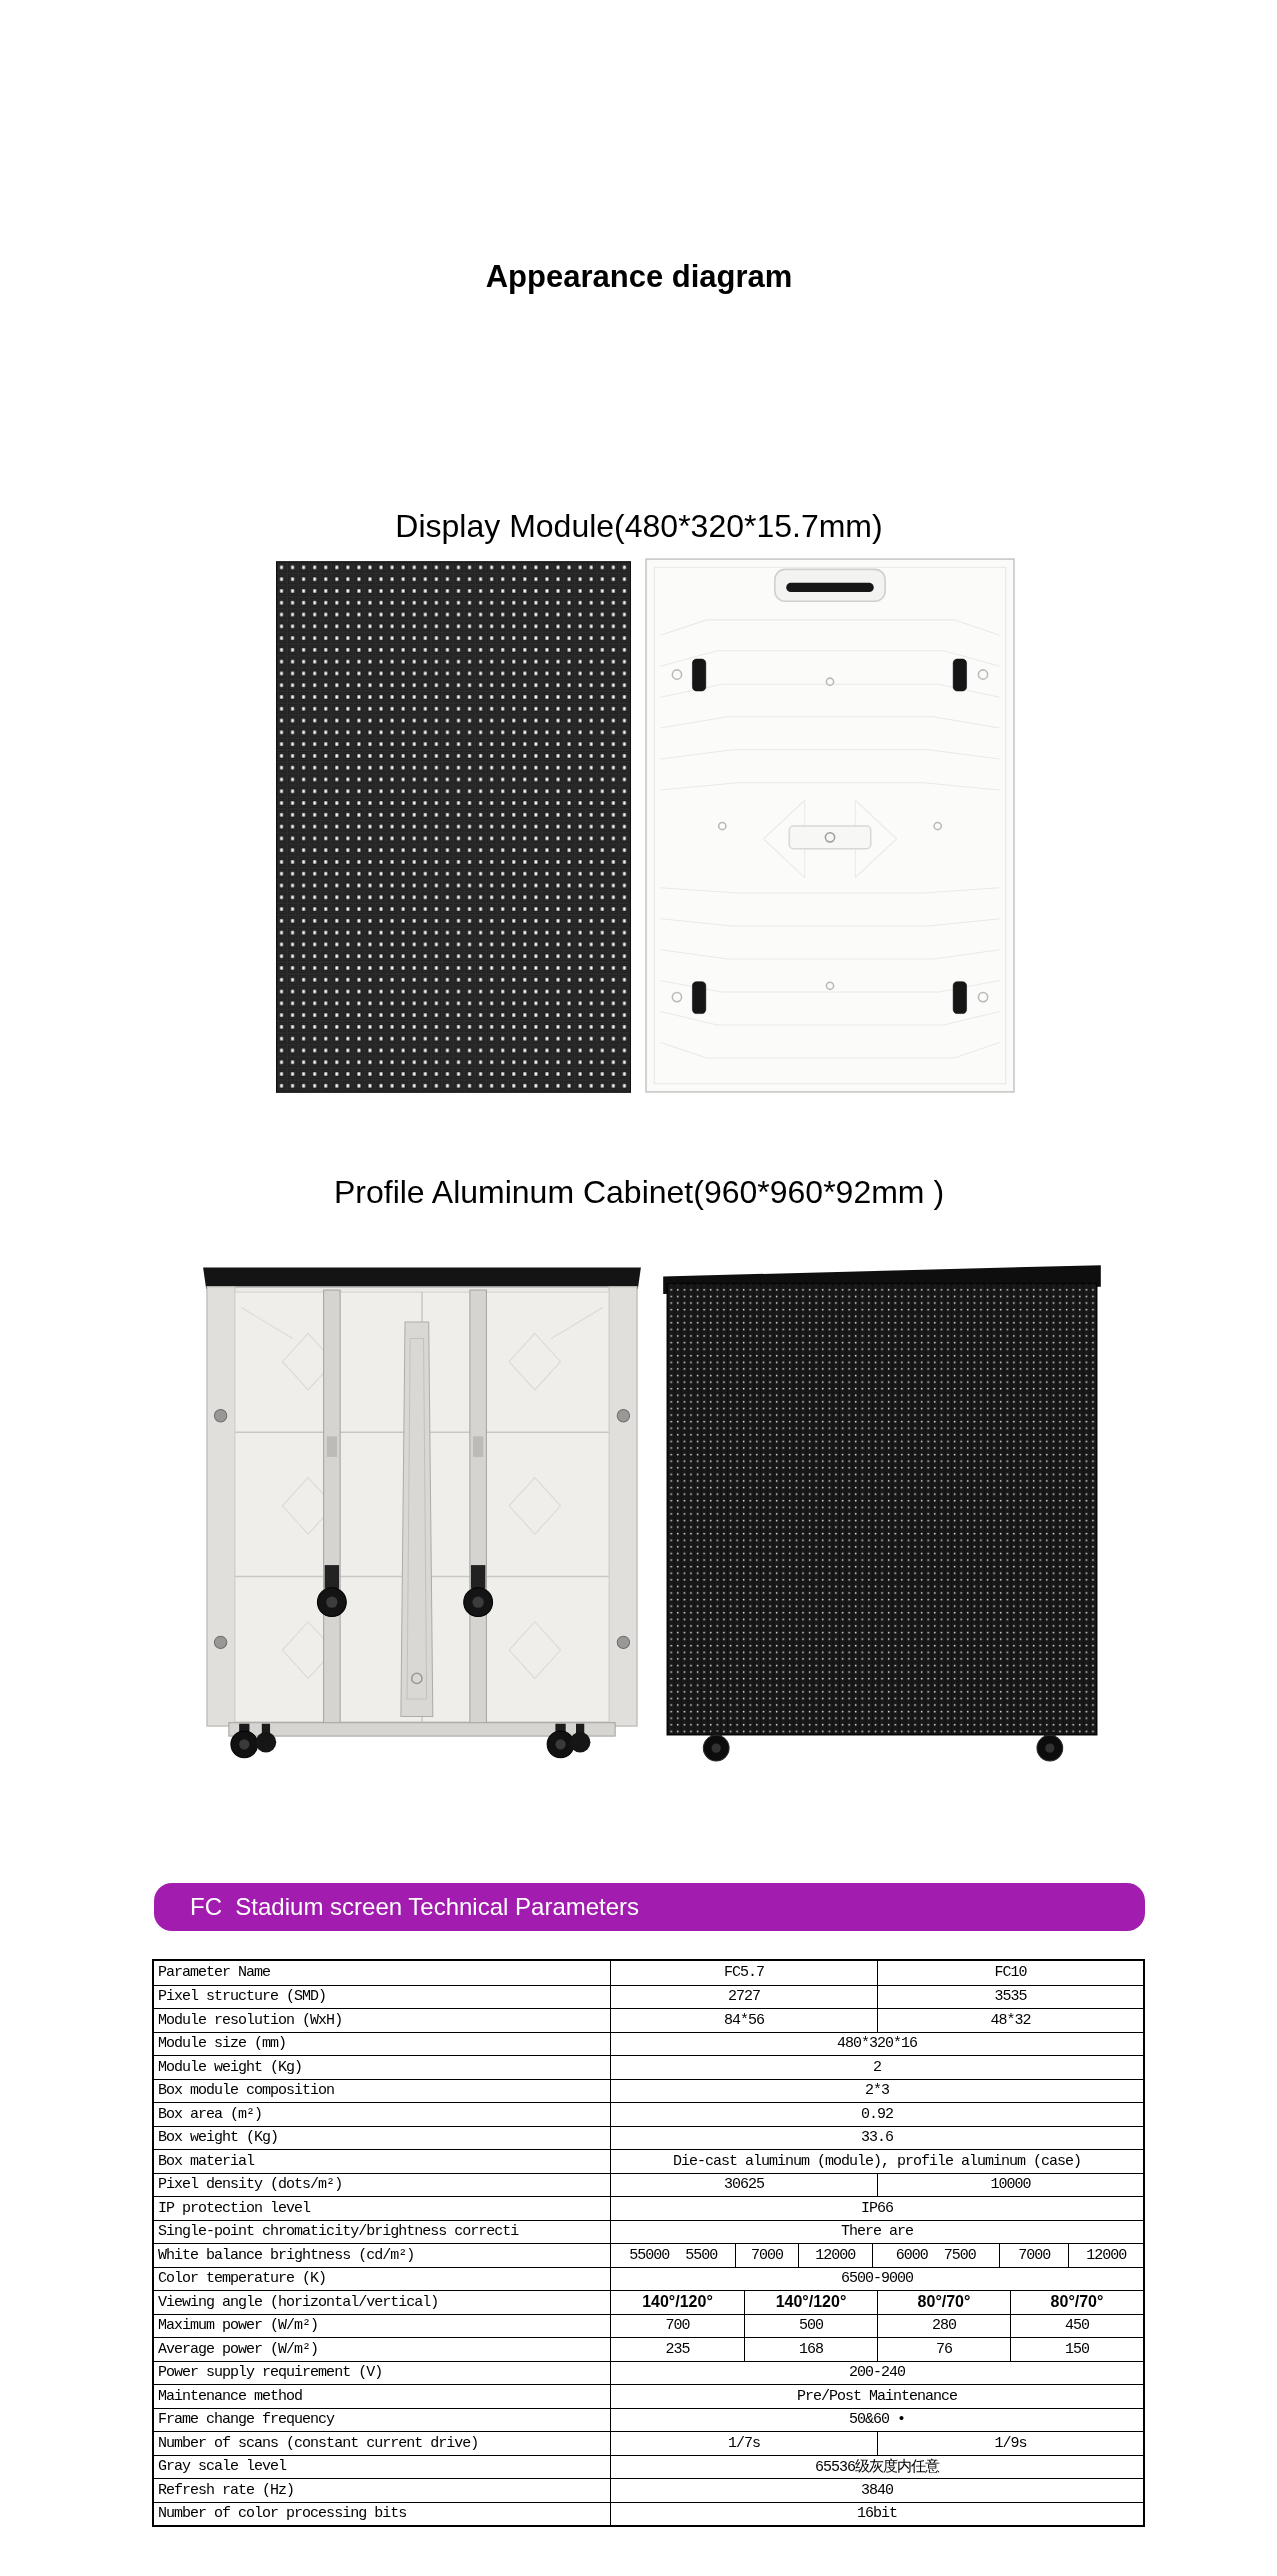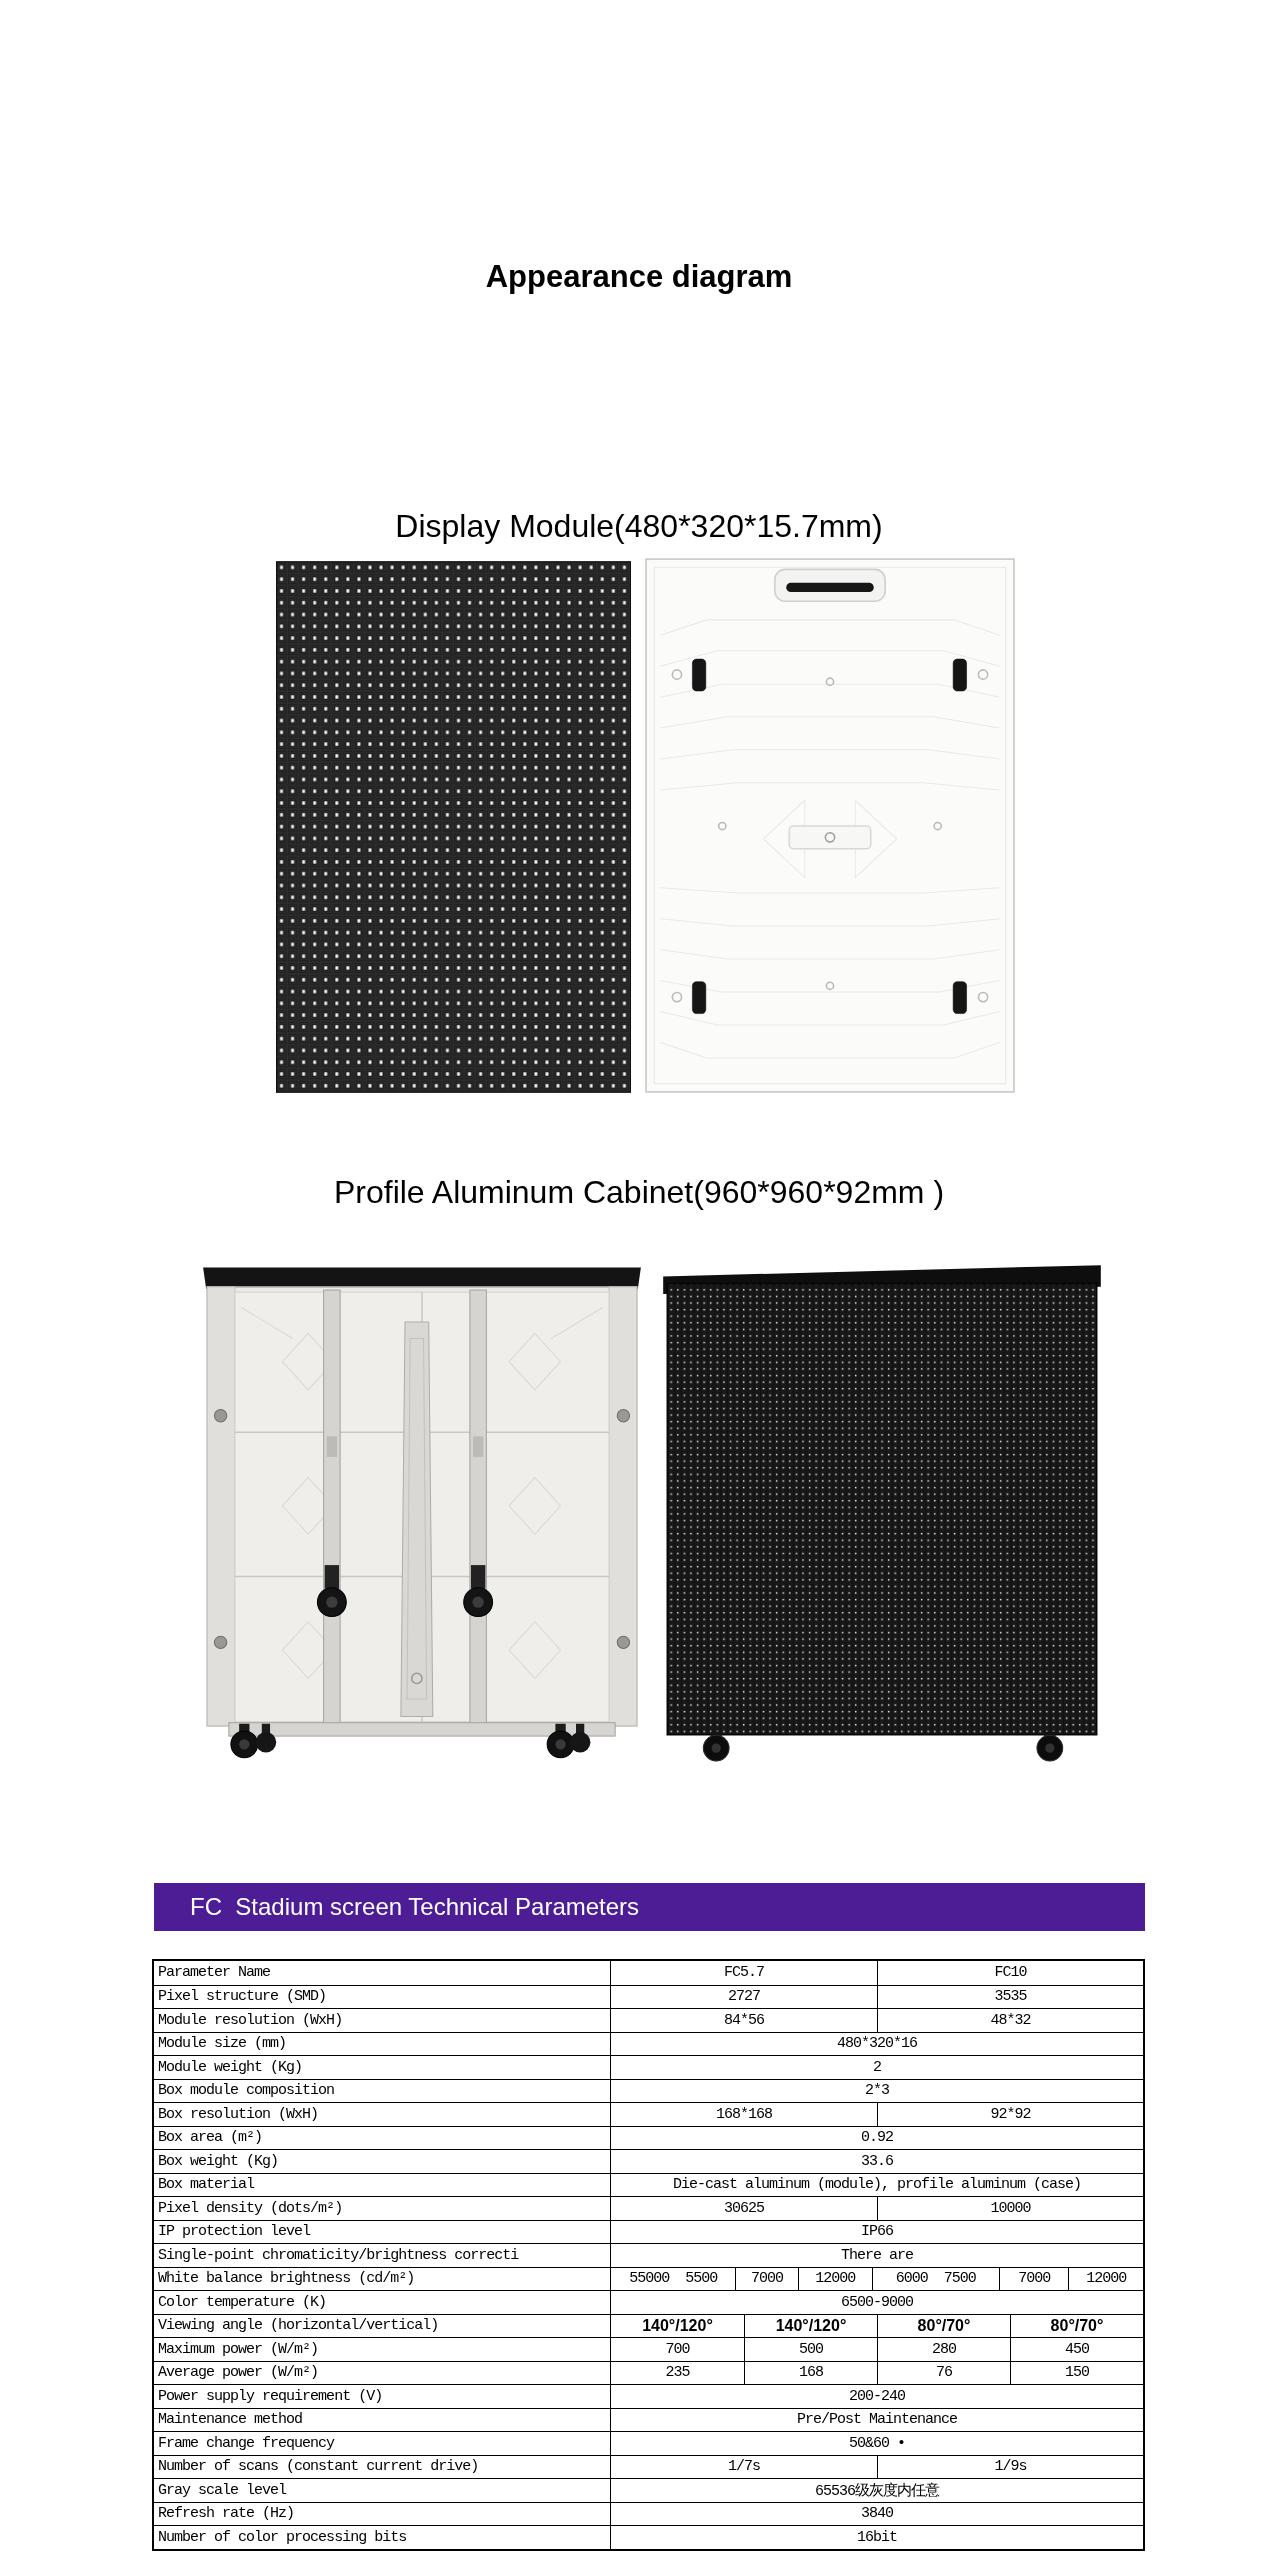--- a/index.html
+++ b/index.html
@@ -178,21 +178,21 @@
     <g>
       <rect x="96" y="916" width="22" height="26" fill="#141414"></rect>
       <circle cx="107" cy="948" r="25" fill="#0c0c0c" stroke="#2b2b2b" stroke-width="2"></circle>
       <circle cx="107" cy="948" r="9" fill="#323232"></circle>
       <rect x="744" y="916" width="22" height="26" fill="#141414"></rect>
       <circle cx="755" cy="948" r="25" fill="#0c0c0c" stroke="#2b2b2b" stroke-width="2"></circle>
       <circle cx="755" cy="948" r="9" fill="#323232"></circle>
     </g>
   </svg>
 
-  <div class="tech-header" style="background: #4c1d95; color: rgb(255, 255, 255);">
+  <div class="tech-header" style="background: #a21caf; color: rgb(255, 255, 255); border-radius: 18px;">
     <span>FC  Stadium screen Technical Parameters</span>
   </div>
 
   <div class="param-table" id="param-table">
       <div class="t-row">
         <div class="t-label">Parameter Name</div>
         <div class="t-values">
           <div class="t-cell first" style="width: 50%;">FC5.7</div>
           <div class="t-cell" style="width: 50%;">FC10</div>
         </div>
@@ -220,27 +220,20 @@
       <div class="t-row">
         <div class="t-label">Module weight (Kg)</div>
         <div class="t-values">
           <div class="t-cell first" style="width: 100%;">2</div>
         </div>
       </div>
       <div class="t-row">
         <div class="t-label">Box module composition</div>
         <div class="t-values">
           <div class="t-cell first" style="width: 100%;">2*3</div>
-        </div>
-      </div>
-      <div class="t-row">
-        <div class="t-label">Box resolution (WxH)</div>
-        <div class="t-values">
-          <div class="t-cell first" style="width: 50%;">168*168</div>
-          <div class="t-cell" style="width: 50%;">92*92</div>
         </div>
       </div>
       <div class="t-row">
         <div class="t-label">Box area (m²)</div>
         <div class="t-values">
           <div class="t-cell first" style="width: 100%;">0.92</div>
         </div>
       </div>
       <div class="t-row">
         <div class="t-label">Box weight (Kg)</div>

